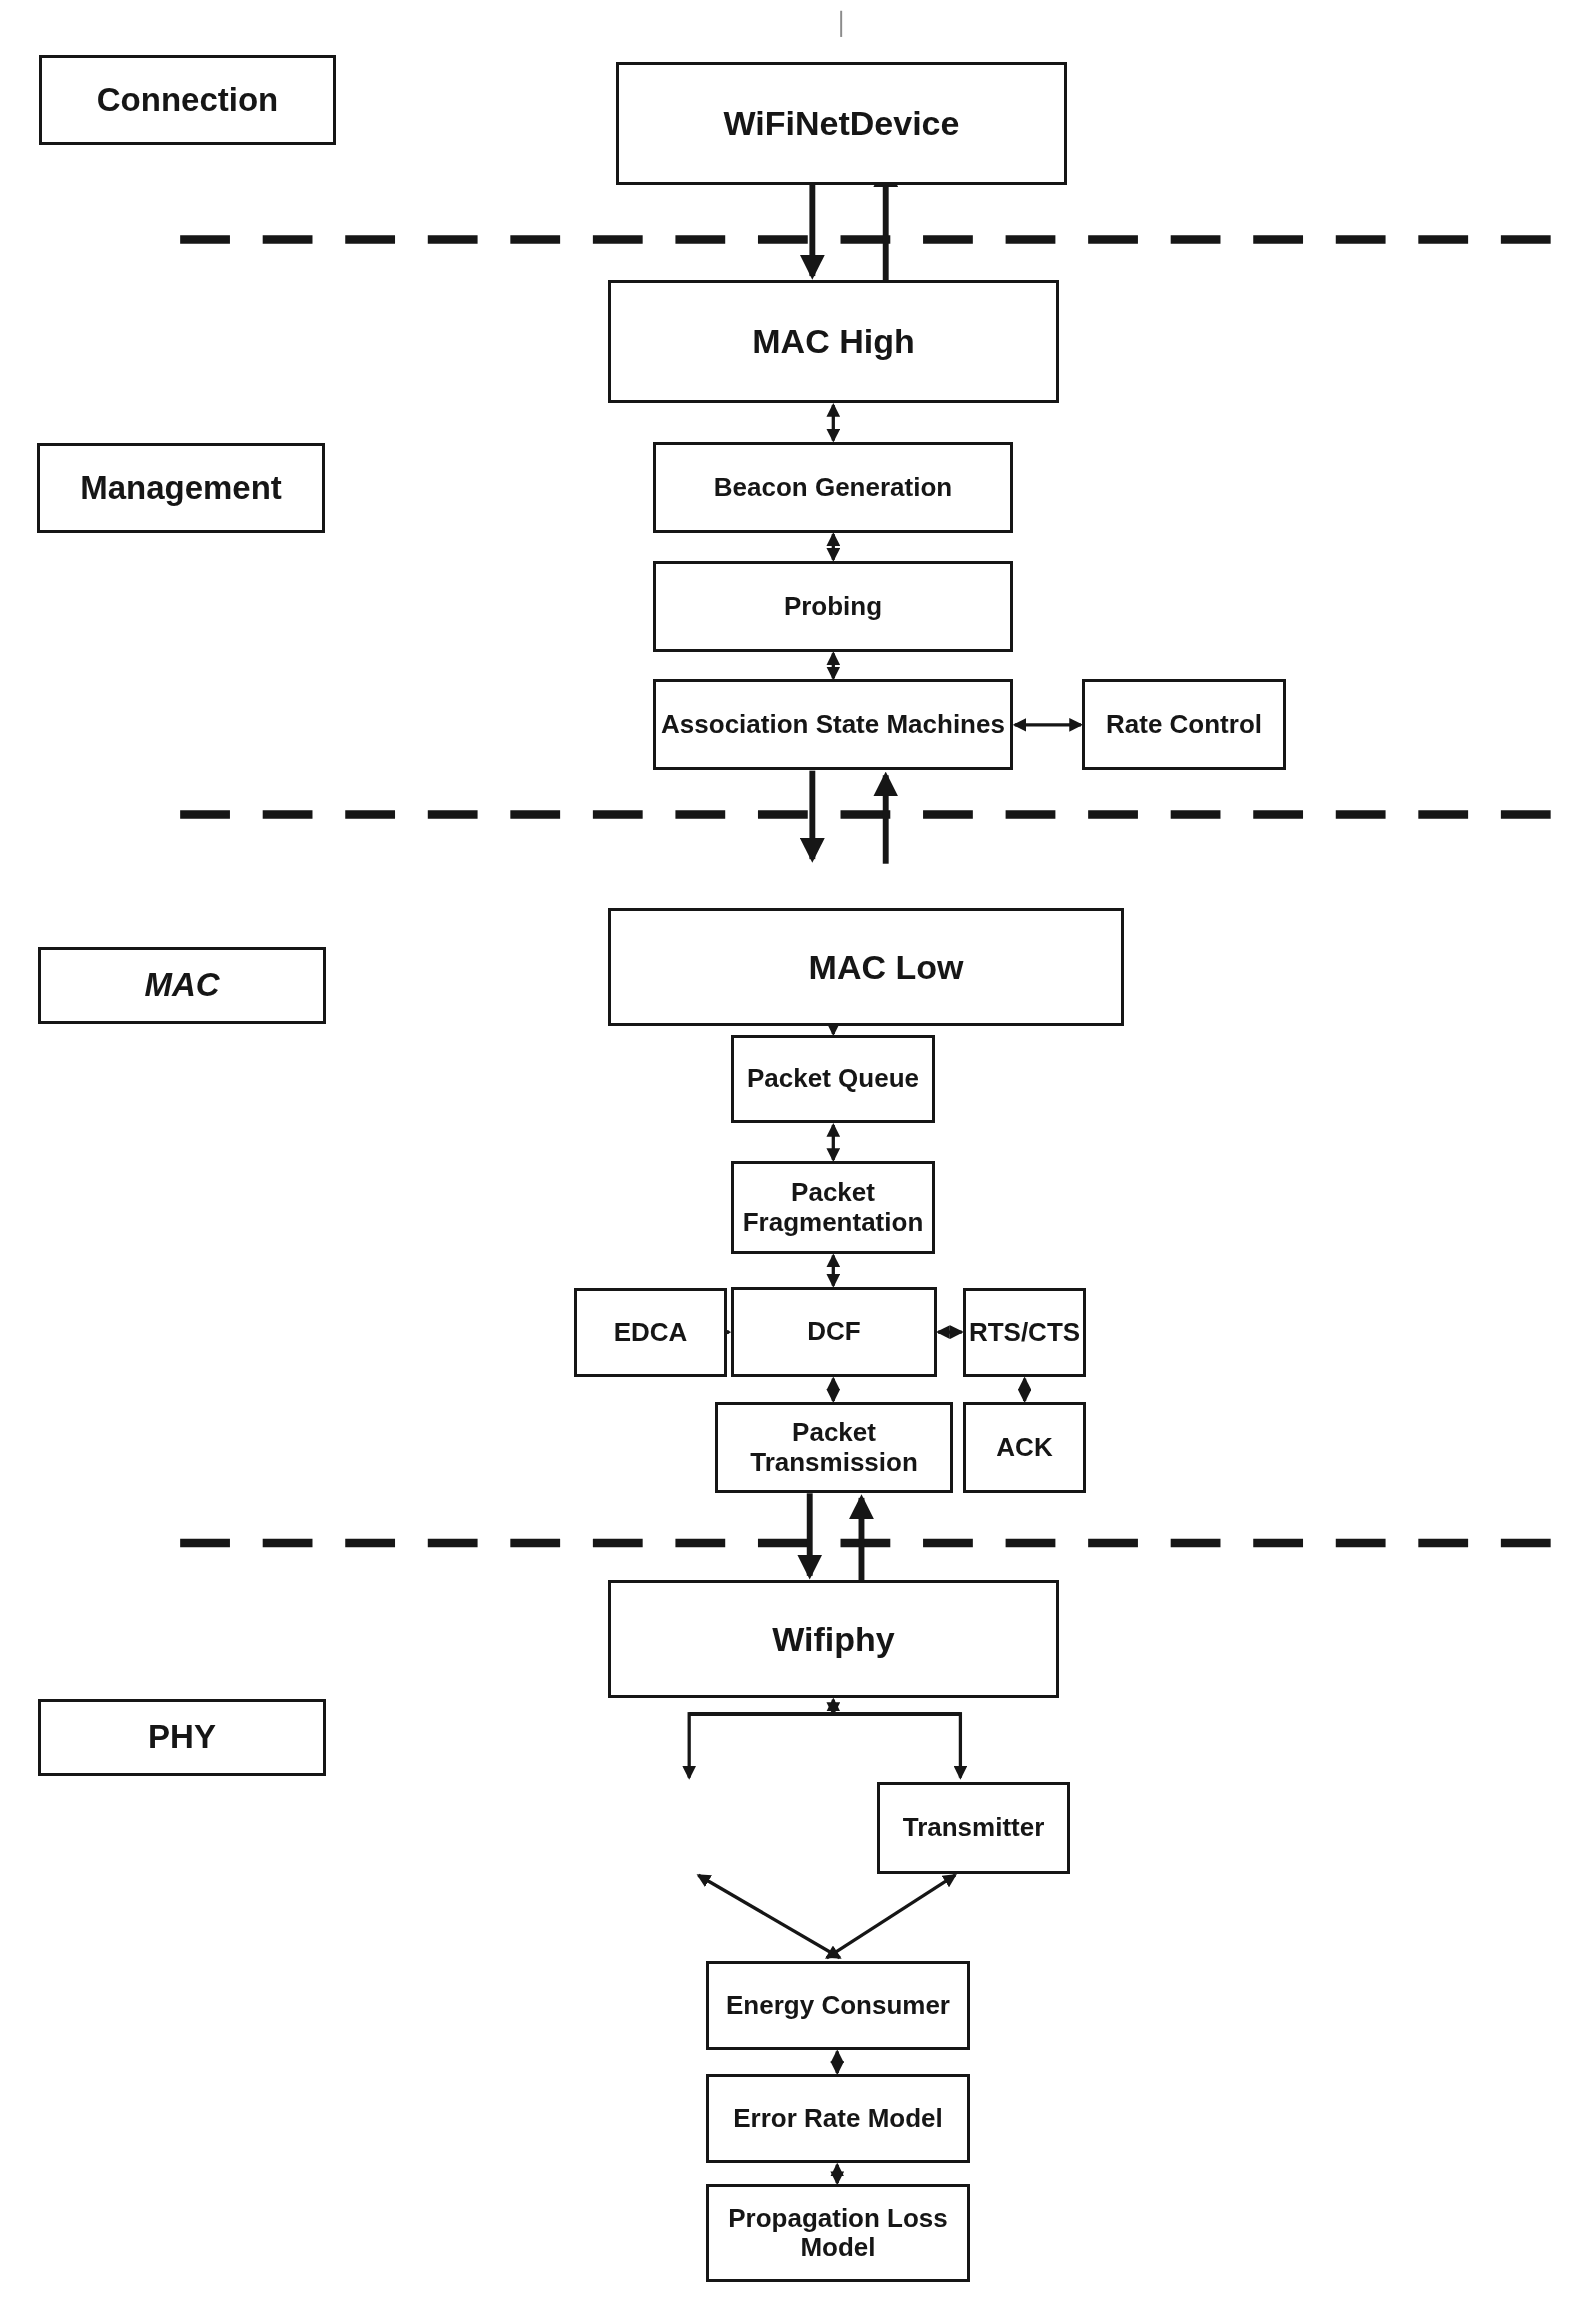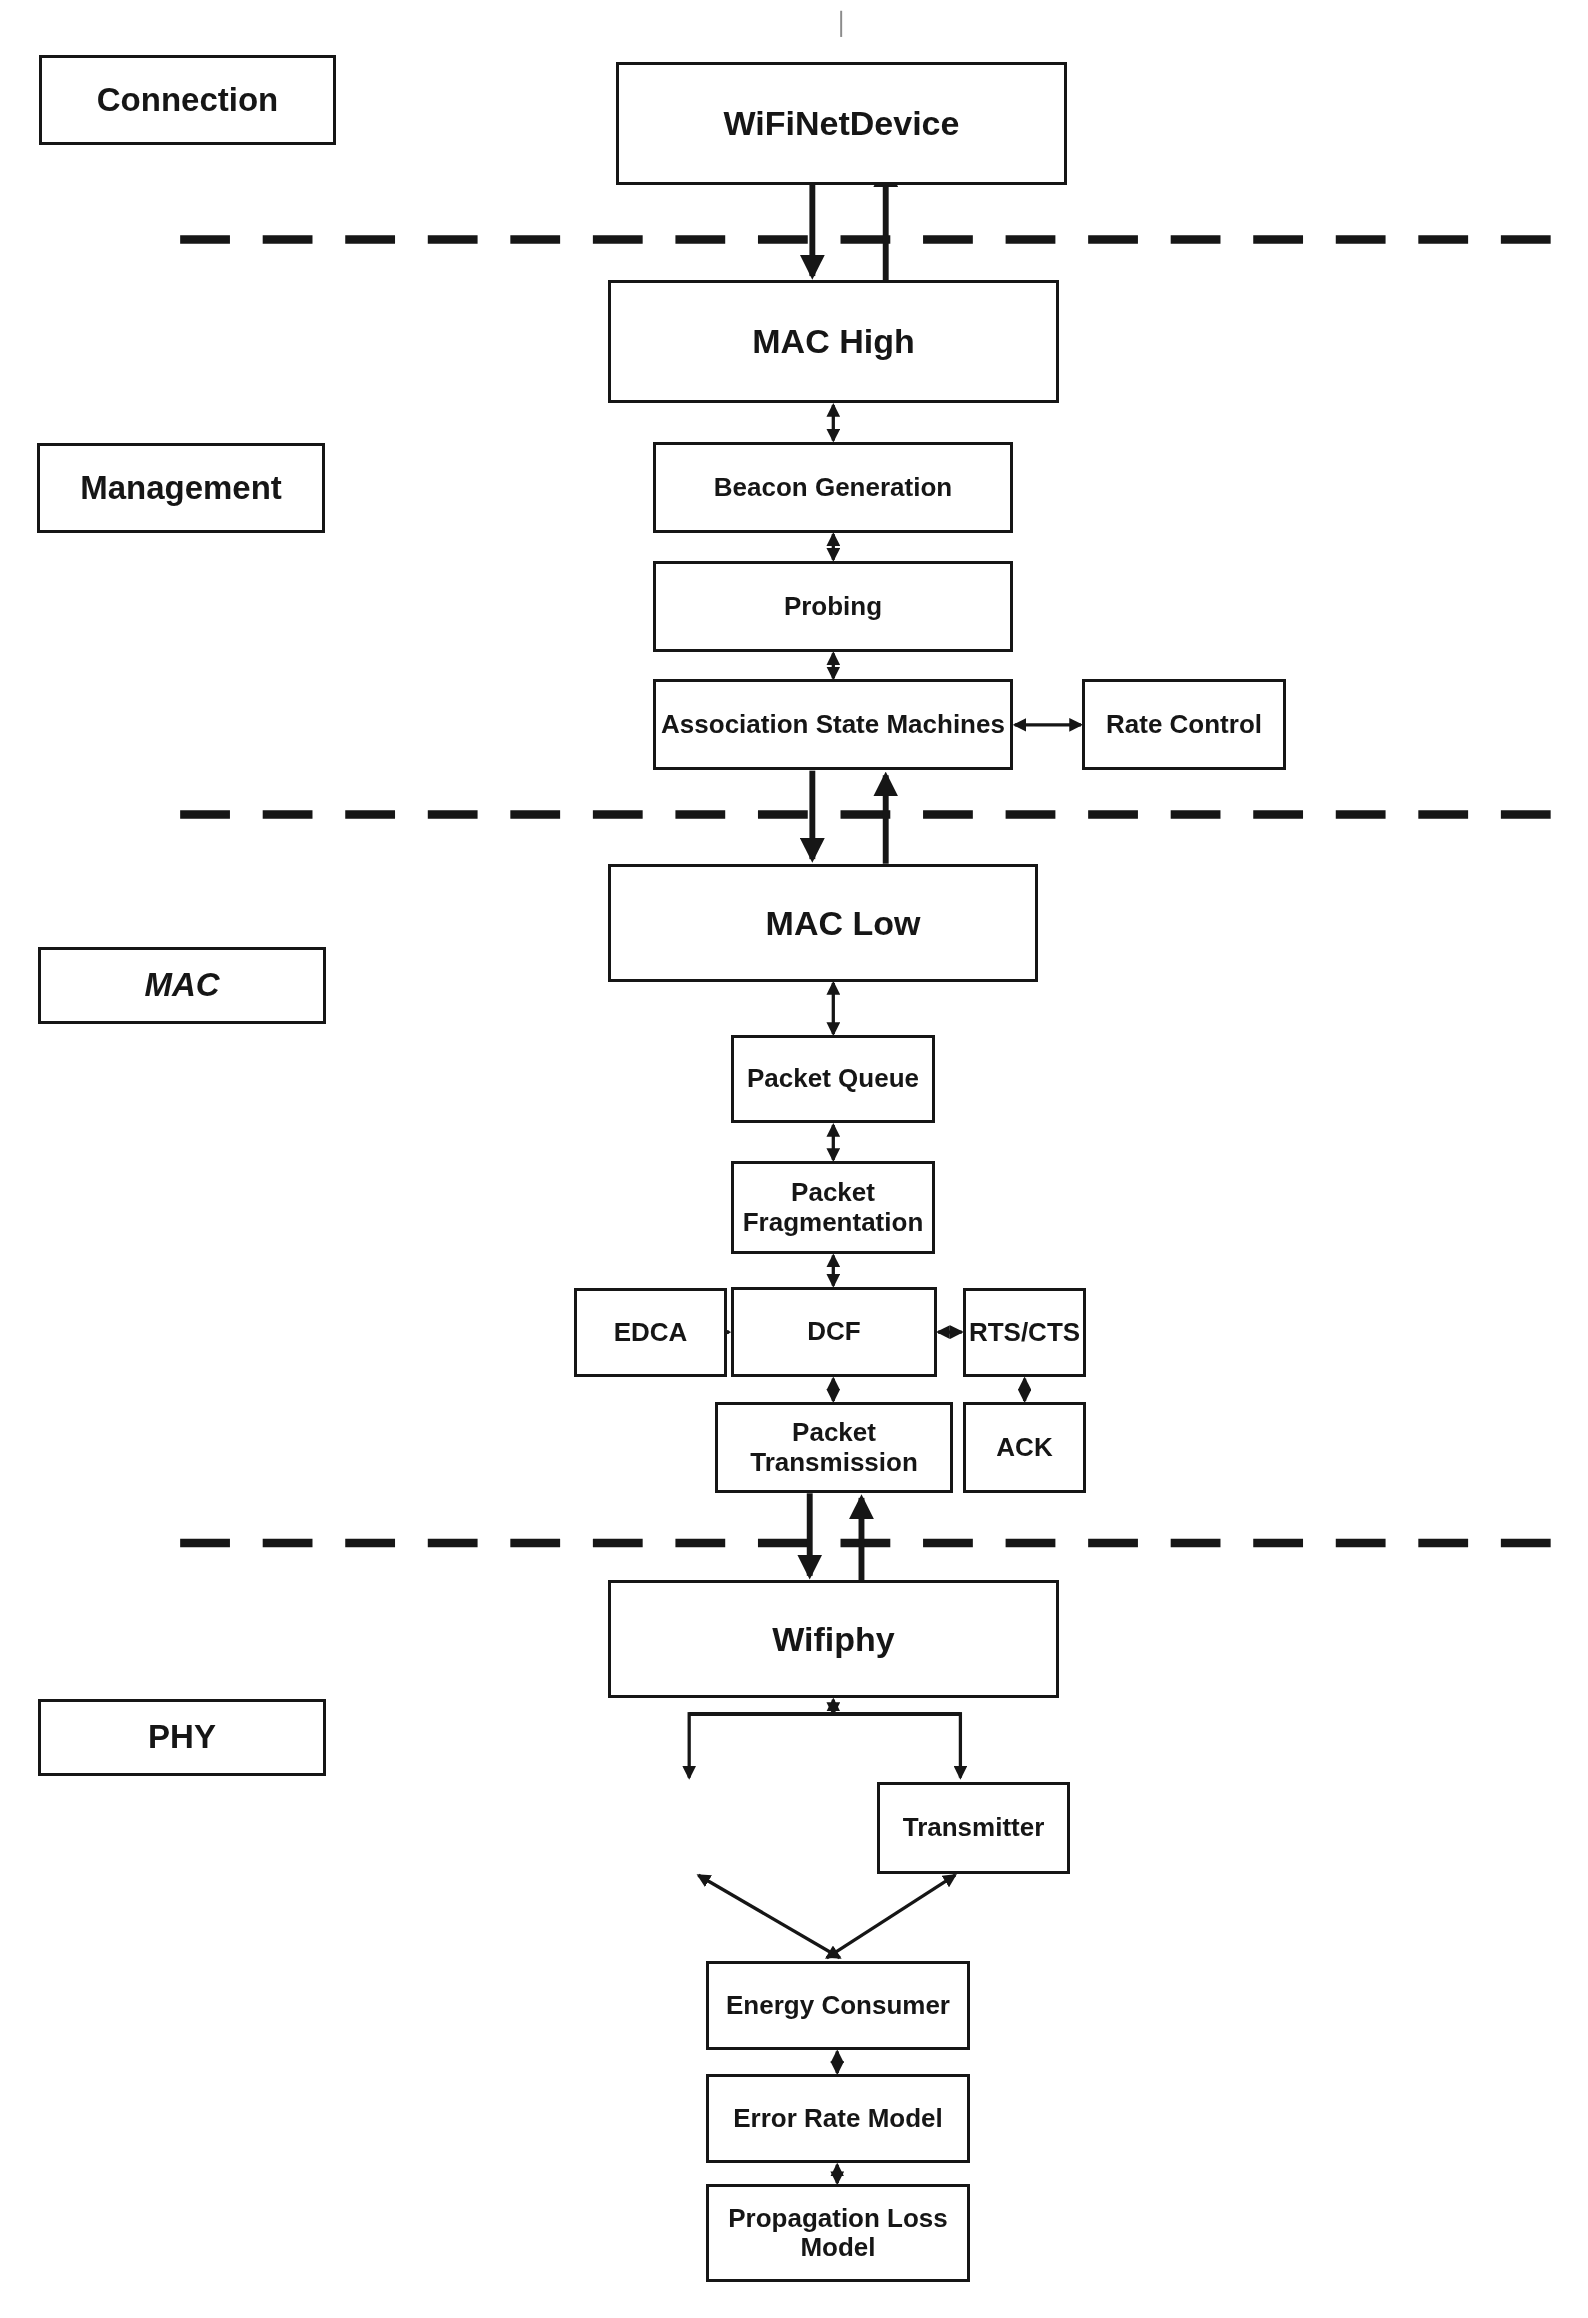--- a/index.html
+++ b/index.html
@@ -115,21 +115,21 @@
   </div>
   <div class="node mid" style="left:653px; top:561px; width:360px; height:91px;">
     <span>Probing</span>
   </div>
   <div class="node mid" style="left:653px; top:679px; width:360px; height:91px;">
     <span>Association State Machines</span>
   </div>
   <div class="node mid" style="left:1082px; top:679px; width:204px; height:91px;">
     <span>Rate Control</span>
   </div>
-  <div class="node big" style="left:608px; top:864px; width:430px; height:118px;padding-left:40px;">
+  <div class="node big" style="left:608px; top:908px; width:516px; height:118px;padding-left:40px;">
     <span>MAC Low</span>
   </div>
   <div class="node mid" style="left:731px; top:1035px; width:204px; height:88px;">
     <span>Packet Queue</span>
   </div>
   <div class="node mid" style="left:731px; top:1161px; width:204px; height:93px;">
     <span>Packet Fragmentation</span>
   </div>
   <div class="node mid" style="left:550px; top:1288px; width:153px; height:89px;margin-left:24px;">
     <span>EDCA</span>

